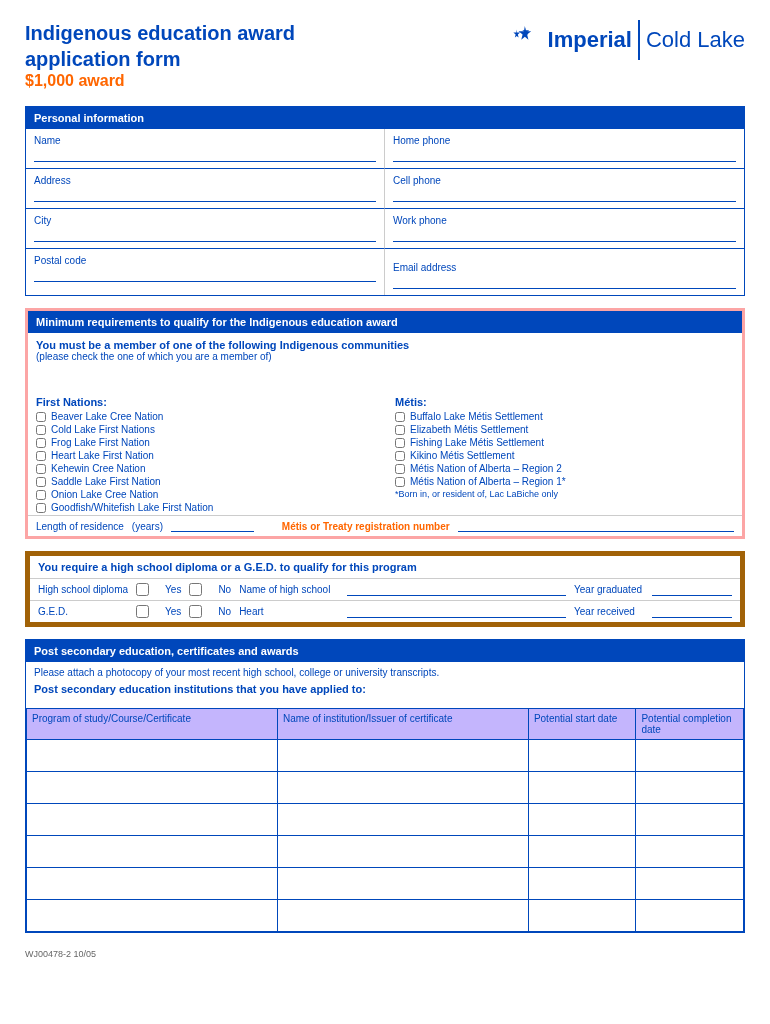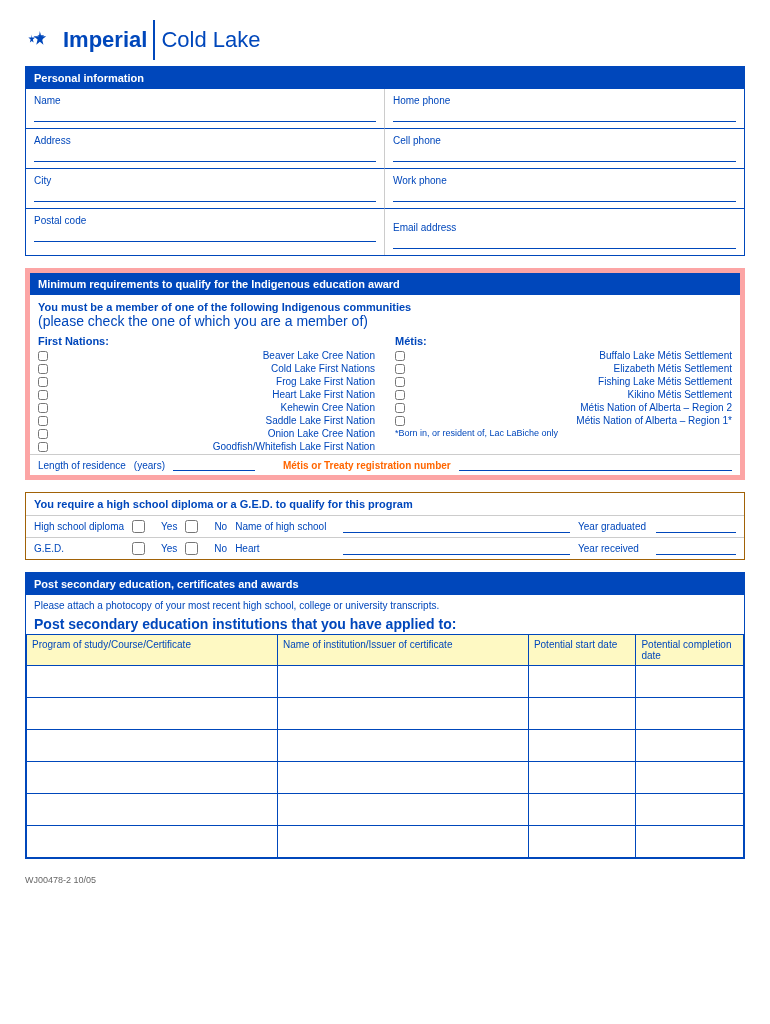--- a/index.html
+++ b/index.html
@@ -19,21 +19,21 @@
       margin-bottom: 6px;
     }
     .form-title {
       font-size: 20px;
       font-weight: bold;
       color: #0047BB;
       line-height: 1.3;
     }
     .logo-area {
       display: flex;
-      align-items: flex-end;
+      align-items: center;
       gap: 8px;
     }
     .logo-imperial {
       font-size: 22px;
       font-weight: bold;
       color: #0047BB;
       display: flex;
       align-items: center;
       gap: 4px;
     }
@@ -90,56 +90,56 @@
       color: #0047BB;
       font-size: 10px;
       margin-bottom: 2px;
     }
     .field-line {
       border-bottom: 1px solid #0047BB;
       height: 14px;
       width: 100%;
     }
     .qualify-section {
-      border: 5px solid #fca5a5;
+      border: 3px solid #fca5a5;
       margin-bottom: 12px;
     }
     .qualify-intro {
       padding: 6px 8px 0 8px;
     }
     .qualify-bold {
       font-weight: bold;
       color: #0047BB;
       font-size: 11px;
     }
     .qualify-sub {
       color: #0047BB;
-      font-size: 14px;
+      font-size: 10px;
       margin-bottom: 6px;
     }
     .communities-grid {
       display: grid;
       grid-template-columns: 1fr 1fr;
       padding: 0 8px;
       gap: 0 20px;
     }
     .community-col-title {
       font-weight: bold;
       color: #0047BB;
       font-size: 11px;
       margin-bottom: 3px;
+      margin-top: 28px;
     }
     .community-item {
       display: flex;
       align-items: center;
       gap: 5px;
       color: #0047BB;
       font-size: 10px;
       margin-bottom: 2px;
-      justify-content: space-between;
     }
     .community-item input[type="checkbox"] {
       width: 10px;
       height: 10px;
       accent-color: #0047BB;
       margin: 0;
     }
     .note-small {
       font-size: 9px;
       color: #0047BB;
@@ -167,21 +167,21 @@
       font-weight: bold;
       font-size: 10px;
       margin-left: 20px;
     }
     .metis-line {
       border-bottom: 1px solid #0047BB;
       flex: 1;
       height: 12px;
     }
     .diploma-section {
-      border: 1px solid #a16207;
+      border: 5px solid #a16207;
       margin-bottom: 12px;
     }
     .diploma-intro {
       padding: 5px 8px;
       font-weight: bold;
       color: #0047BB;
       font-size: 11px;
     }
     .diploma-row {
       display: flex;
@@ -224,29 +224,29 @@
       margin-bottom: 12px;
     }
     .post-intro {
       padding: 5px 8px;
       color: #0047BB;
       font-size: 10px;
     }
     .post-bold {
       font-weight: bold;
       color: #0047BB;
-      font-size: 14px;
-      padding: 0 8px 2px 8px;
+      font-size: 11px;
+      padding: 0 8px 13px 8px;
     }
     .post-table {
       width: 100%;
       border-collapse: collapse;
     }
     .post-table th {
-      background: #fef9c3;
+      background: #c4b5fd;
       border: 1px solid #0047BB;
       color: #0047BB;
       font-size: 10px;
       font-weight: normal;
       padding: 4px 5px;
       text-align: left;
       vertical-align: top;
     }
     .post-table td {
       border: 1px solid #0047BB;
@@ -260,20 +260,27 @@
     }
     .star-svg {
       width: 30px;
       height: 30px;
     }
   </style>
 </head>
 <body>
 
 <div class="header-area">
+  <div>
+    <div class="form-title">
+      <span>Indigenous education award</span><br>
+      <span>application form</span>
+    </div>
+    <div class="award-amount">$1,000 award</div>
+  </div>
   <div class="logo-area">
     <div class="logo-stars">
       <svg class="star-svg" viewBox="0 0 40 40">
         <polygon points="20,2 22,14 34,14 25,21 28,33 20,26 12,33 15,21 6,14 18,14" fill="#0047BB" transform="scale(0.6) translate(13,0)"></polygon>
         <polygon points="32,0 33,8 41,8 35,13 37,21 32,17 27,21 29,13 23,8 31,8" fill="#0047BB" transform="scale(0.5) translate(10,6)"></polygon>
         <polygon points="8,6 9,14 17,14 11,19 13,27 8,23 3,27 5,19 -1,14 7,14" fill="#0047BB" transform="scale(0.5) translate(10,6)"></polygon>
       </svg>
     </div>
     <div style="display:flex;align-items:center;">
       <span class="logo-imperial">Imperial</span>

